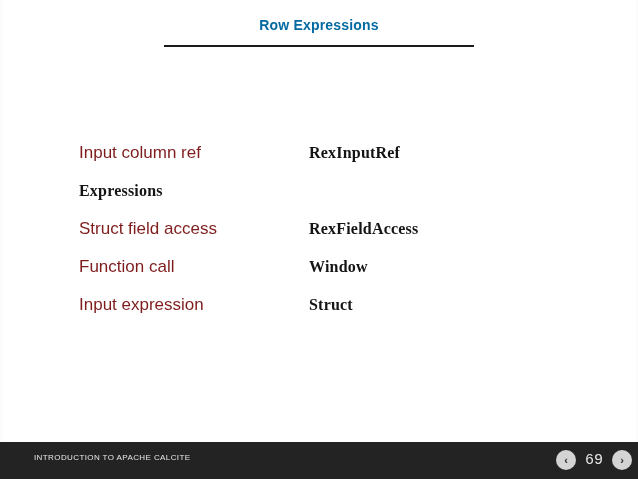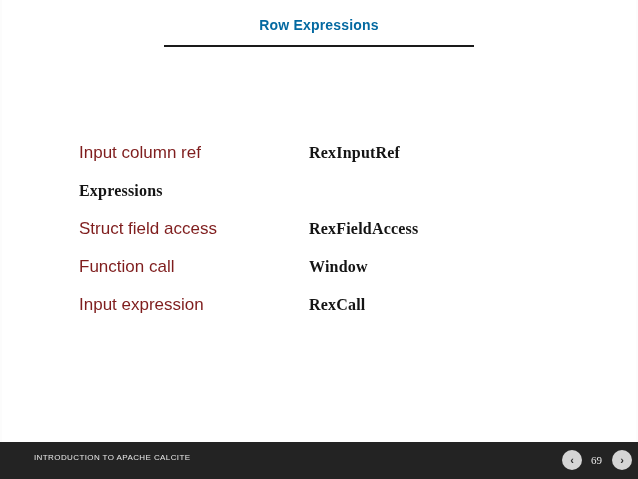--- a/index.html
+++ b/index.html
@@ -104,23 +104,23 @@
     color: #2a2a2a;
     font-size: 11px;
     font-weight: bold;
     display: flex;
     align-items: center;
     justify-content: center;
     font-family: "Liberation Sans", sans-serif;
     line-height: 1;
   }
   .page-num {
-    font-size: 11px;
+    font-size: 15px;
     color: #e8e8e8;
-    font-family: Liberation Serif, serif;
+    font-family: Liberation Mono, monospace;
     min-width: 12px;
     text-align: left;
   }
   
   .edge-left, .edge-right {
     position: absolute;
     top: 0;
     width: 2px;
     height: 442px;
     background: #fcfcfc;
@@ -155,21 +155,21 @@
       <div class="code">RexFieldAccess</div>
     </div>
 
     <div class="row">
       <div class="term">Function call</div>
       <div class="code">Window</div>
     </div>
 
     <div class="row">
       <div class="term">Input expression</div>
-      <div class="code">RexCall</div>
+      <div class="code">Struct</div>
     </div>
 
   </div>
 
   <div class="footer">
     <div class="footer-text">INTRODUCTION TO APACHE CALCITE</div>
     <div class="nav">
       <div class="nav-btn">‹</div>
       <div class="page-num">69</div>
       <div class="nav-btn">›</div>

